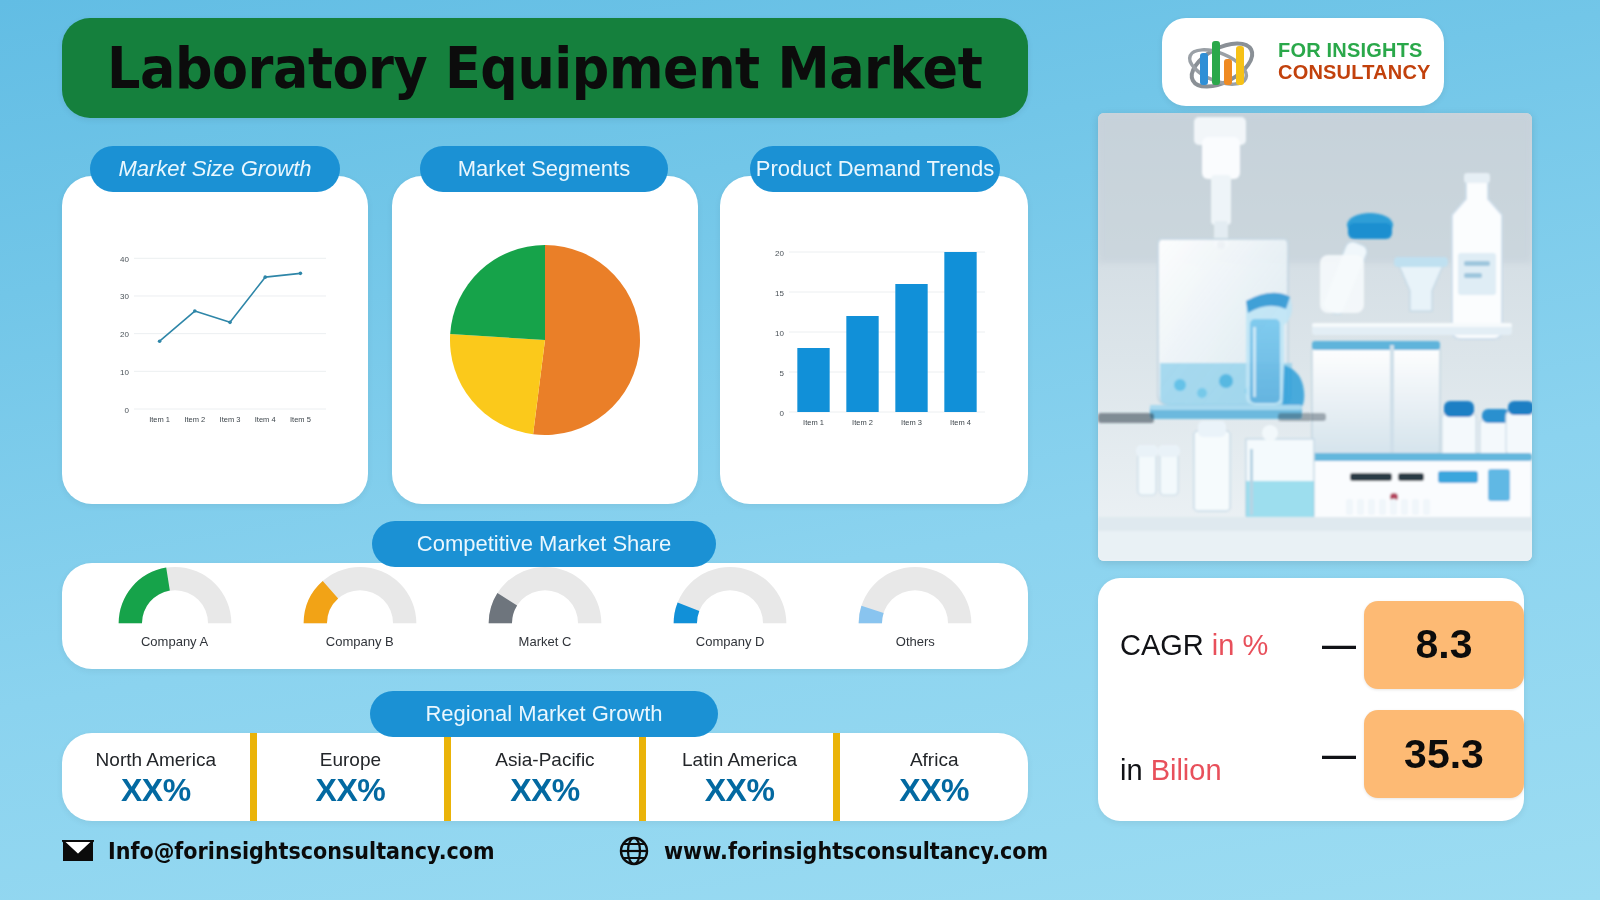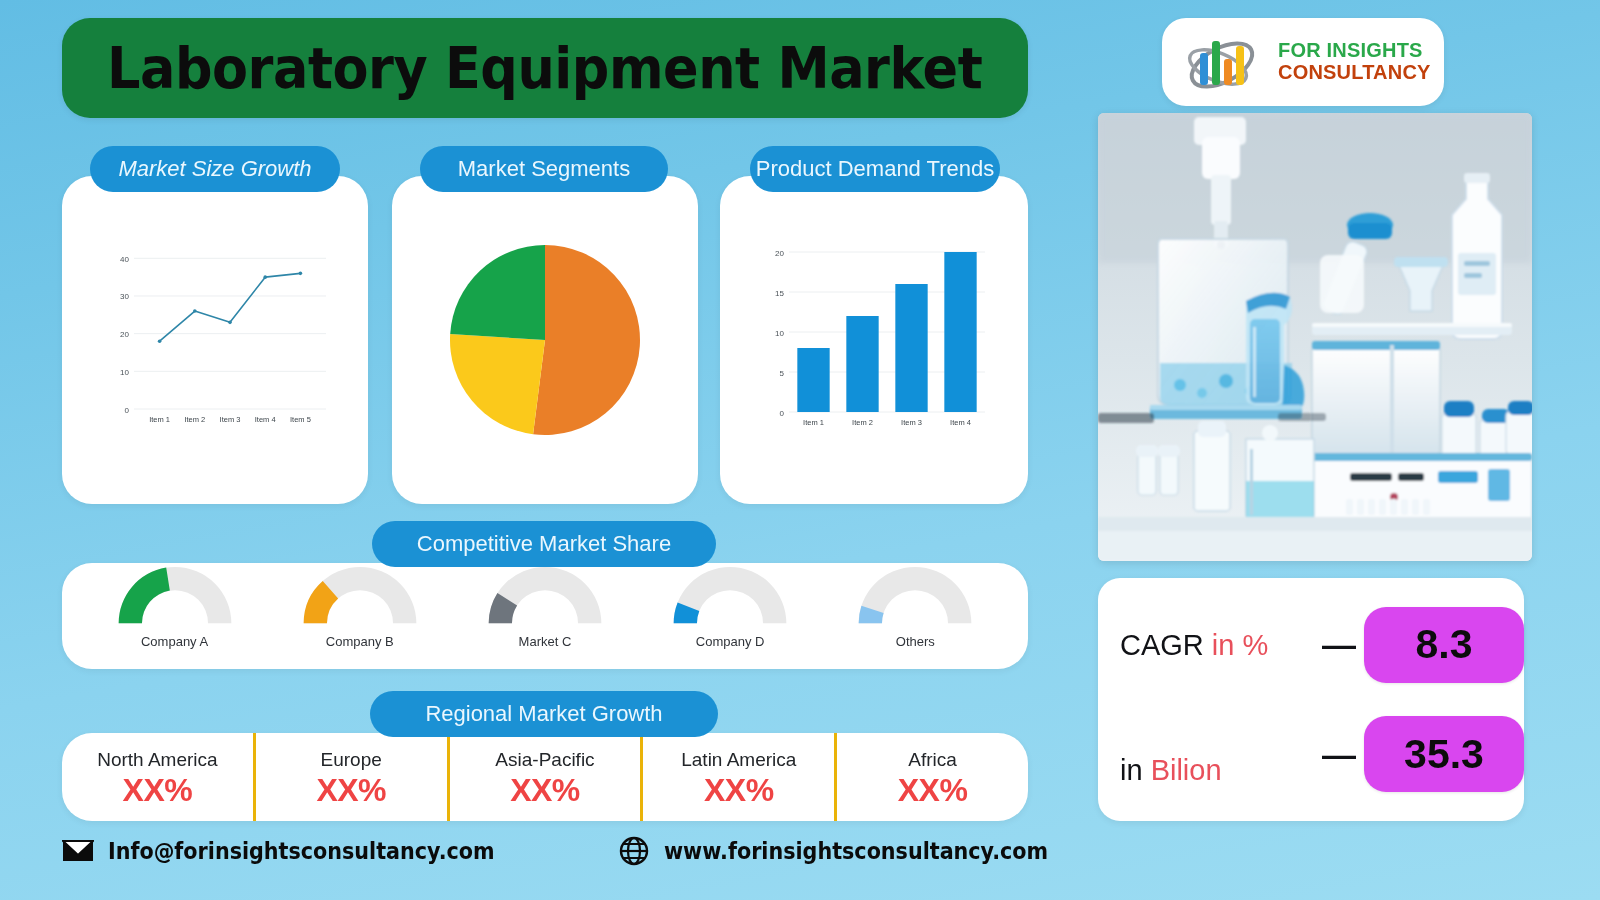--- a/index.html
+++ b/index.html
@@ -113,26 +113,26 @@
   .gauge-label { font-size: 13px; color: #30343a; margin-top: 3px; }
 
   
   .region-row { position: absolute; inset: 0; display: flex; }
   .region-cell {
     flex: 1;
     display: flex;
     flex-direction: column;
     align-items: center;
     justify-content: center;
-    border-right: 3px solid #eab308;
+    border-right: 7px solid #eab308;
     padding-top: 4px;
   }
   .region-cell:last-child { border-right: none; }
   .region-name { font-size: 19px; color: #23262a; font-weight: 400; }
-  .region-value { font-size: 32px; font-weight: bold; color: #ef4444; margin-top: 1px; letter-spacing: -0.5px; }
+  .region-value { font-size: 32px; font-weight: bold; color: #0369a1; margin-top: 1px; letter-spacing: -0.5px; }
 
   
   #photo-card {
     position: absolute;
     left: 1098px; top: 113px;
     width: 434px; height: 448px;
     border-radius: 6px;
     overflow: hidden;
     box-shadow: 0 2px 8px rgba(0,0,0,0.12);
     background: #cdd8e0;
@@ -150,23 +150,23 @@
     display: flex;
     flex-direction: column;
     justify-content: space-around;
     padding: 12px 0;
   }
   .stat-row { display: flex; align-items: center; padding-left: 22px; height: 92px; }
   .stat-label { font-size: 29px; color: #111216; line-height: 1.12; flex: 1; }
   .stat-label .red { color: #e8505b; }
   .stat-dash { font-size: 34px; font-weight: bold; color: #111216; margin: 0 8px 0 0; }
   .stat-value {
-    background: #d946ef;
-    border-radius: 22px;
-    width: 160px; height: 76px;
+    background: #fdba74;
+    border-radius: 14px;
+    width: 160px; height: 88px;
     display: flex; align-items: center; justify-content: center;
     font-size: 41px; font-weight: bold; color: #0c0c0c;
     margin-right: 0px;
     box-shadow: 0 1px 3px rgba(0,0,0,0.10);
   }
 
   
   .footer { position: absolute; left: 62px; top: 835px; display: flex; align-items: center; gap: 80px; }
   .foot-item { display: flex; align-items: center; gap: 14px; }
   .foot-text {

